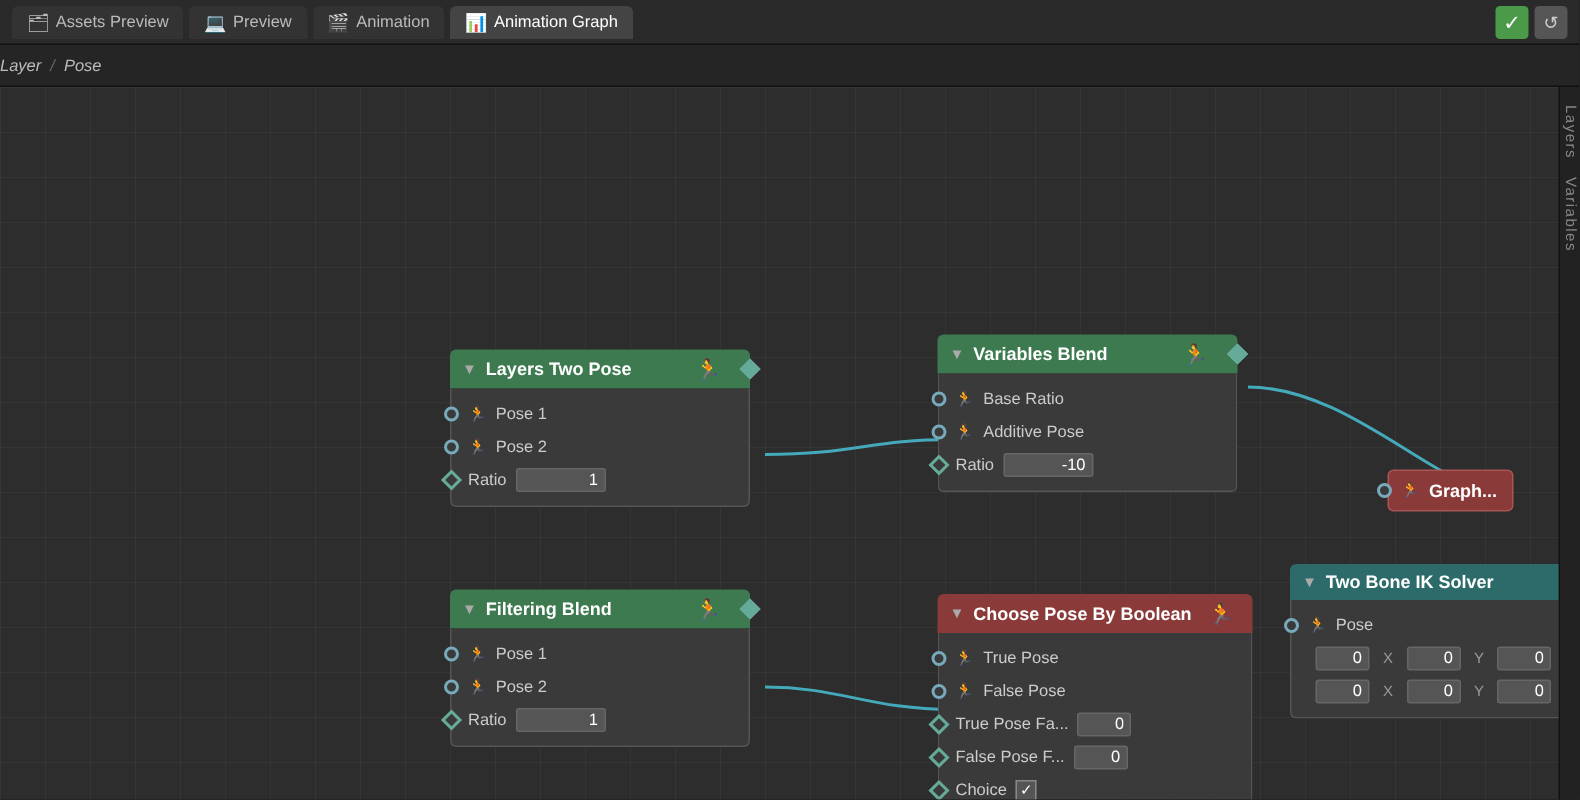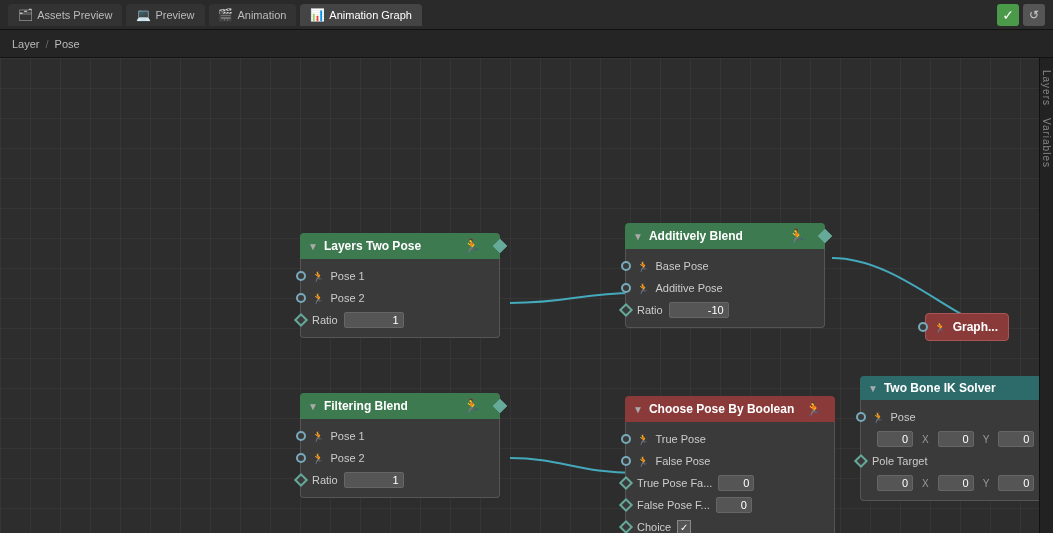--- a/index.html
+++ b/index.html
@@ -40,24 +40,25 @@
     }
     .tab-icon { font-size: 12px; }
 
     
     .breadcrumb-bar {
       display: flex;
       align-items: center;
       background: #252525;
       border-bottom: 1px solid #111;
       height: 28px;
-      padding: 0 12px;
+      padding: 0 0;
       gap: 6px;
       font-size: 11px;
       color: #aaa;
+      font-style: italic;
     }
     .breadcrumb-sep { color: #666; }
     .breadcrumb-item { color: #bbb; }
 
     
     .top-right {
       margin-left: auto;
       display: flex;
       gap: 4px;
     }
@@ -343,29 +344,29 @@
           <div class="node-port diamond left"></div>
           <span class="port-label">Ratio</span>
           <input class="input-field" type="text" value="1" style="">
         </div>
       </div>
     </div>
 
     <div class="node" style="left:625px; top:165px;">
       <div class="node-header green">
         <span class="chevron">▼</span>
-        <span class="node-title">Additively Blend</span>
+        <span class="node-title">Variables Blend</span>
         <span style="font-size:14px; margin-right:4px;">🏃</span>
         <div class="node-port diamond-filled right" style="margin-right:-13px; margin-left:4px;"></div>
       </div>
       <div class="node-body">
         <div class="node-row">
           <div class="node-port left"></div>
           <span class="port-icon">🏃</span>
-          <span class="port-label">Base Pose</span>
+          <span class="port-label">Base Ratio</span>
         </div>
         <div class="node-row">
           <div class="node-port left"></div>
           <span class="port-icon">🏃</span>
           <span class="port-label">Additive Pose</span>
         </div>
         <div class="node-row">
           <div class="node-port diamond left"></div>
           <span class="port-label">Ratio</span>
           <input class="input-field" type="text" value="-10" style="">
@@ -419,24 +420,20 @@
           <span class="port-icon">🏃</span>
           <span class="port-label">Pose</span>
         </div>
         <div class="node-row" style="padding-left: 16px;">
           <input class="input-field small" type="text" value="0" style="">
           <span class="port-label" style="font-size:10px; color:#999; margin:0 3px;">X</span>
           <input class="input-field small" type="text" value="0" style="">
           <span class="port-label" style="font-size:10px; color:#999; margin:0 3px;">Y</span>
           <input class="input-field small" type="text" value="0" style="">
         </div>
-        <div class="node-row">
-          <div class="node-port diamond left"></div>
-          <span class="port-label">Pole Target</span>
-        </div>
         <div class="node-row" style="padding-left: 16px;">
           <input class="input-field small" type="text" value="0" style="">
           <span class="port-label" style="font-size:10px; color:#999; margin:0 3px;">X</span>
           <input class="input-field small" type="text" value="0" style="">
           <span class="port-label" style="font-size:10px; color:#999; margin:0 3px;">Y</span>
           <input class="input-field small" type="text" value="0" style="">
         </div>
       </div>
     </div>
 

